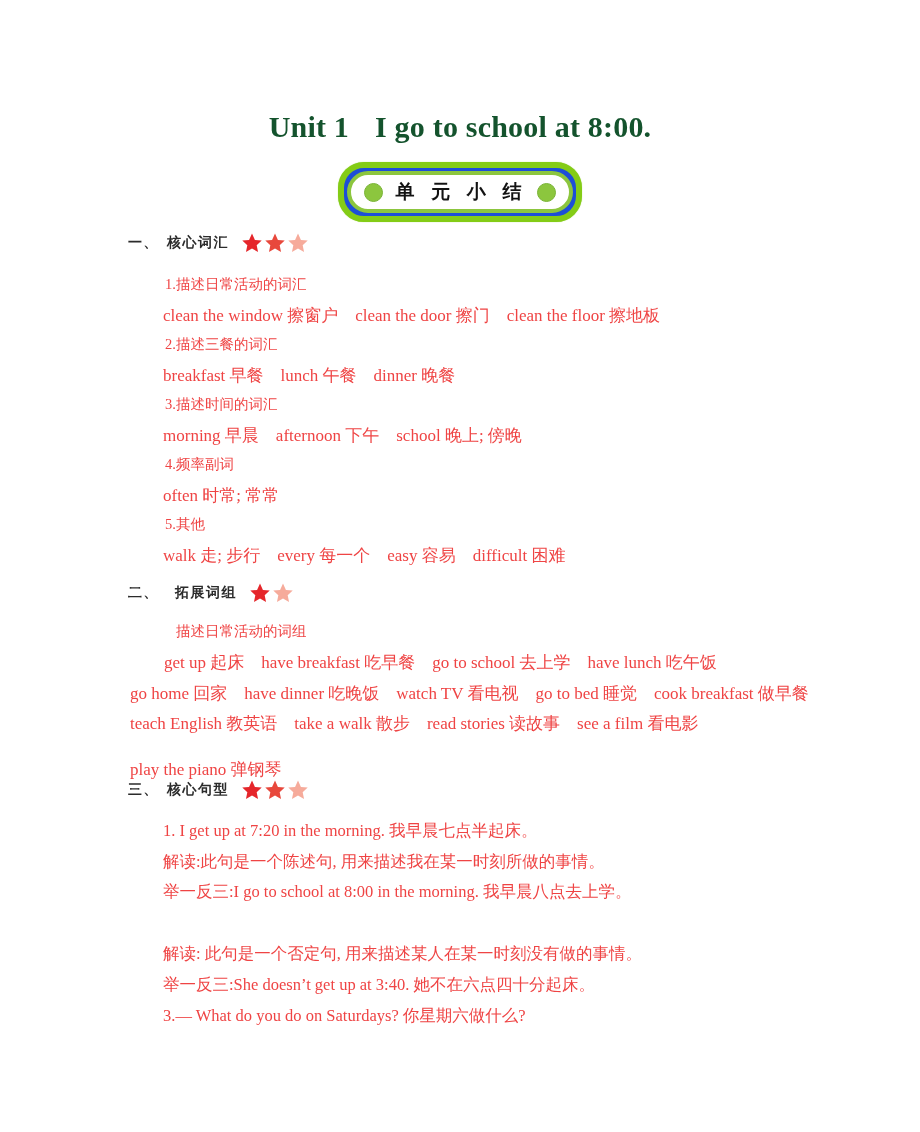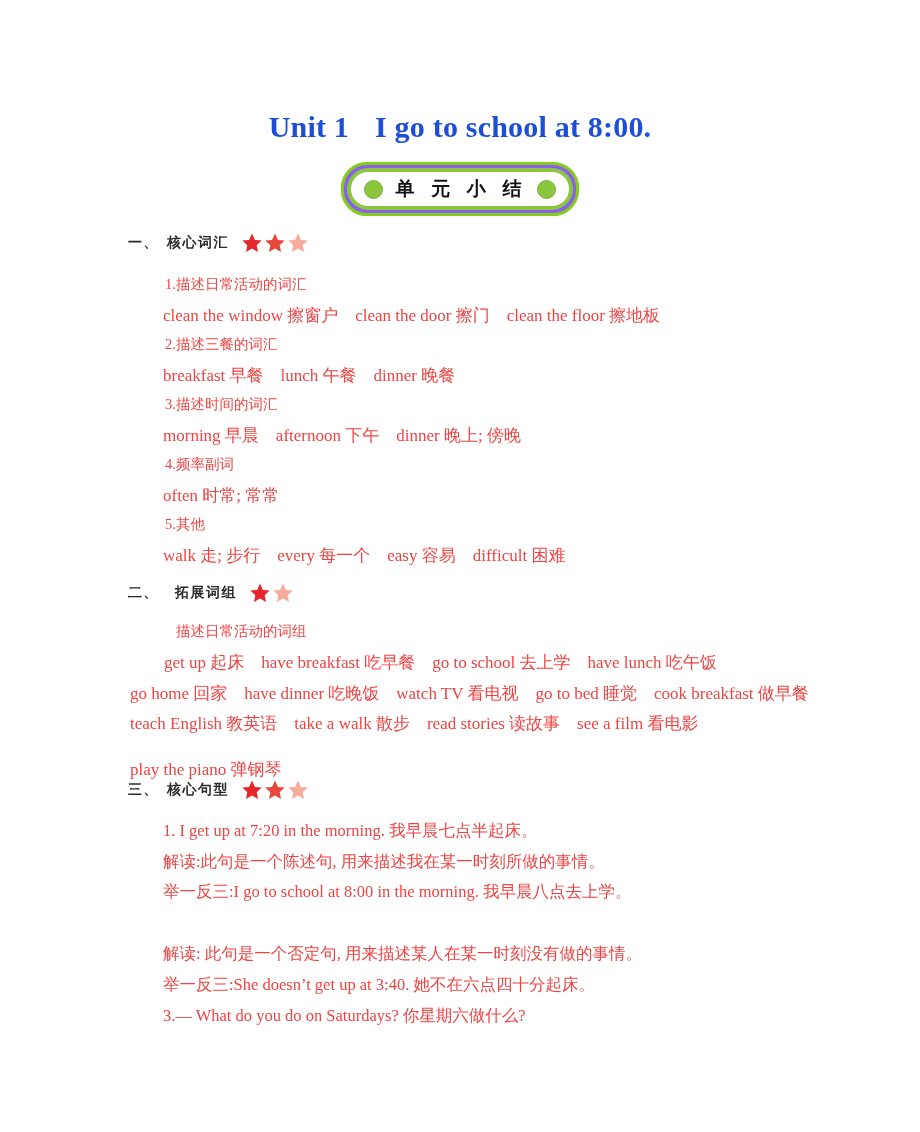--- a/index.html
+++ b/index.html
@@ -26,39 +26,39 @@
   .doc-title {
     position: absolute;
     left: 0;
     top: 110px;
     width: 920px;
     text-align: center;
     font-family: "Liberation Serif", "DejaVu Serif", serif;
     font-weight: bold;
     font-size: 30px;
     letter-spacing: 0.2px;
-    color: #1d4ed8;
+    color: #14532d;
     white-space: pre;
   }
   .doc-title .unit-no { margin-right: 26px; }
 
   
   .badge-wrap {
     position: absolute;
     left: 0;
     top: 162px;
     width: 920px;
     display: flex;
     justify-content: center;
   }
   .badge-outer {
-    border: 3px solid #84cc16;
+    border: 6px solid #84cc16;
     border-radius: 26px;
     padding: 3px;
-    background: #8b5cf6;
+    background: #1d4ed8;
     box-shadow: 0 0 1px #9fd35a;
   }
   .badge-inner {
     border: 4px solid #8cc63e;
     border-radius: 21px;
     padding: 4px 13px;
     display: flex;
     align-items: center;
     gap: 11px;
     background: #ffffff;
@@ -155,21 +155,21 @@
           <polygon points="12,1.6 15.2,8.6 22.6,9.4 17.1,14.4 18.6,21.8 12,18.1 5.4,21.8 6.9,14.4 1.4,9.4 8.8,8.6" fill="#f6ab9b"></polygon>
         </svg>
     </span>
   </div>
 
   <div class="line cn-small" style="left:165px; top:275px;">1.描述日常活动的词汇</div>
   <div class="line mix" style="left:163px; top:304px;">clean the window 擦窗户    clean the door 擦门    clean the floor 擦地板</div>
   <div class="line cn-small" style="left:165px; top:335px;">2.描述三餐的词汇</div>
   <div class="line mix" style="left:163px; top:364px;">breakfast 早餐    lunch 午餐    dinner 晚餐</div>
   <div class="line cn-small" style="left:165px; top:395px;">3.描述时间的词汇</div>
-  <div class="line mix" style="left:163px; top:424px;">morning 早晨    afternoon 下午    dinner 晚上; 傍晚</div>
+  <div class="line mix" style="left:163px; top:424px;">morning 早晨    afternoon 下午    school 晚上; 傍晚</div>
   <div class="line cn-small" style="left:165px; top:455px;">4.频率副词</div>
   <div class="line mix" style="left:163px; top:484px;">often 时常; 常常</div>
   <div class="line cn-small" style="left:165px; top:515px;text-align:right;">5.其他</div>
   <div class="line mix" style="left:163px; top:544px;">walk 走; 步行    every 每一个    easy 容易    difficult 困难</div>
 
   <div class="section-head" style="left:128px; top:582px;">
     <span class="head-text">二、</span>
     <span class="head-text" style="margin-left:16px;">拓展词组</span>
     <span class="stars">
       <svg class="star" viewBox="0 0 24 24">

